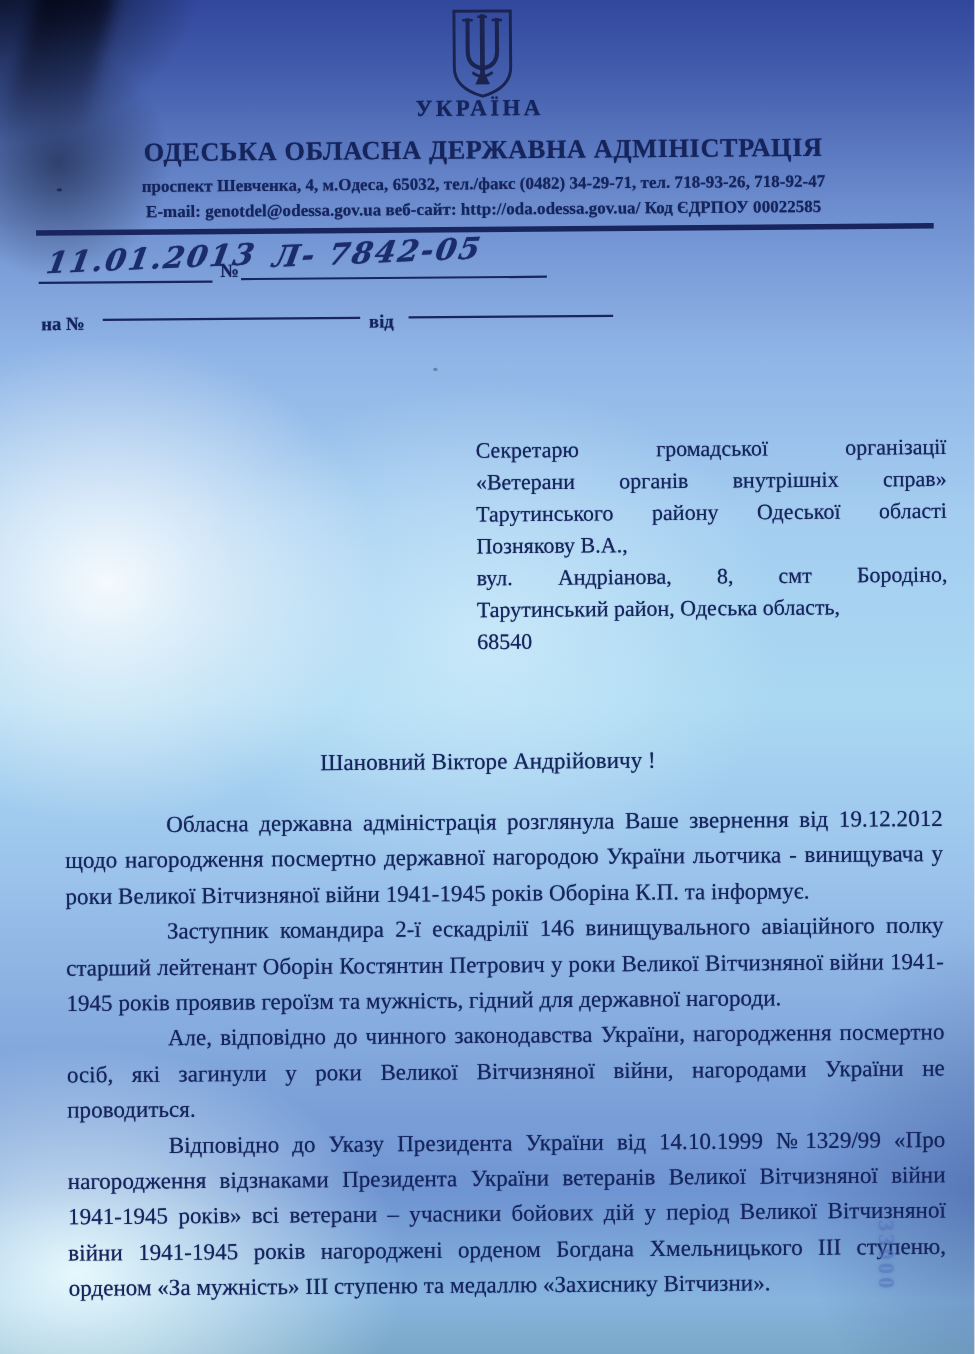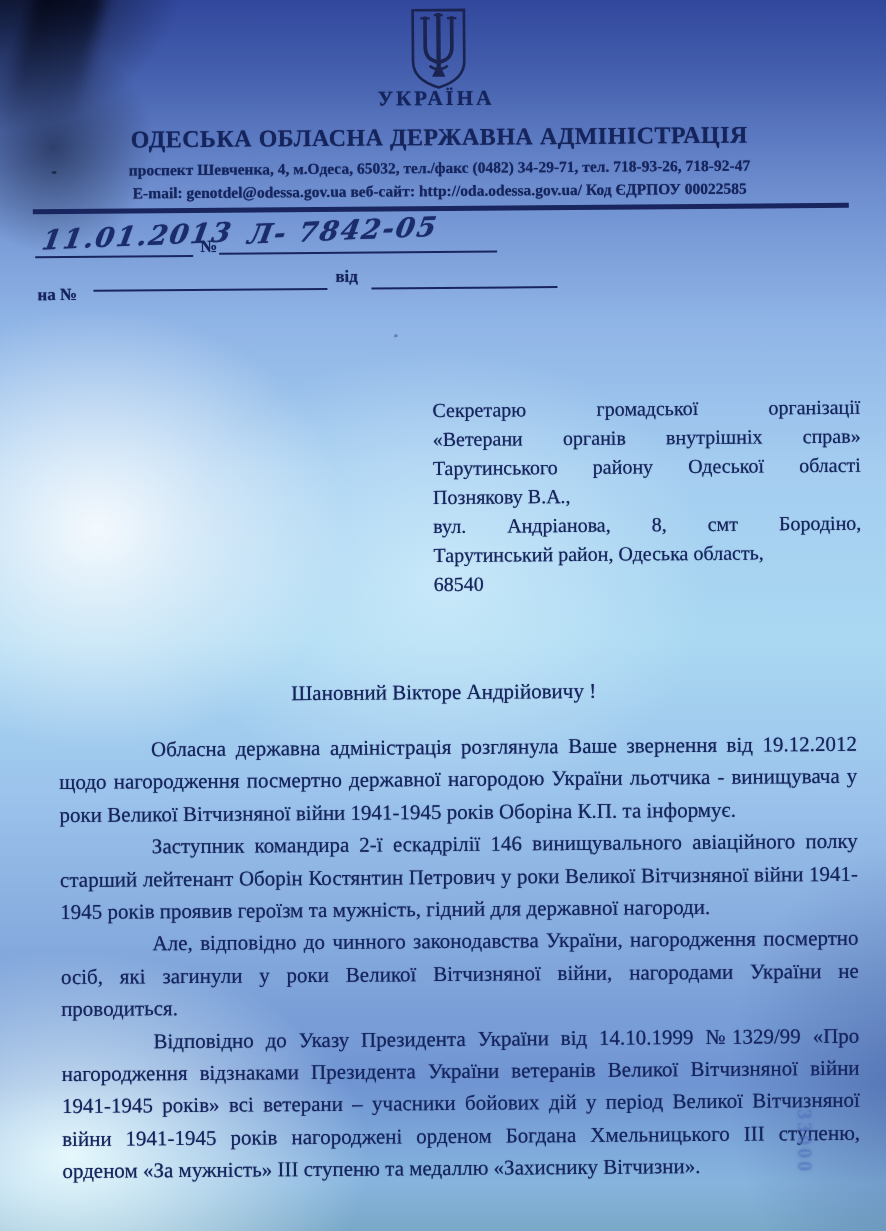--- a/index.html
+++ b/index.html
@@ -77,21 +77,21 @@
 
     <div class="hand ink" style="position:absolute;left:46px;top:218px;">11.01.2013</div>
     <div class="uline" style="left:38px;top:252px;width:158px;"></div>
 
     <div class="lbl ink" style="left:203px;top:235px;">№</div>
     <div class="hand ink" style="position:absolute;left:252px;top:214px;">Л- 7842-05</div>
     <div class="uline" style="left:222px;top:250px;width:278px;"></div>
 
     <div class="lbl ink" style="left:40px;top:282px;">на №</div>
     <div class="uline" style="left:96px;top:286px;width:234px;"></div>
-    <div class="lbl ink" style="left:338px;top:266px;">від</div>
+    <div class="lbl ink" style="left:338px;top:282px;">від</div>
     <div class="uline" style="left:374px;top:286px;width:186px;"></div>
 
     <div class="recipient ink">
       <div class="jfull">Секретарю громадської організації</div>
       <div class="jfull">«Ветерани органів внутрішніх справ»</div>
       <div class="jfull">Тарутинського району Одеської області</div>
       <div>Познякову В.А.,</div>
       <div class="jfull">вул. Андріанова, 8, смт Бородіно,</div>
       <div>Тарутинський район, Одеська область,</div>
       <div>68540</div>

